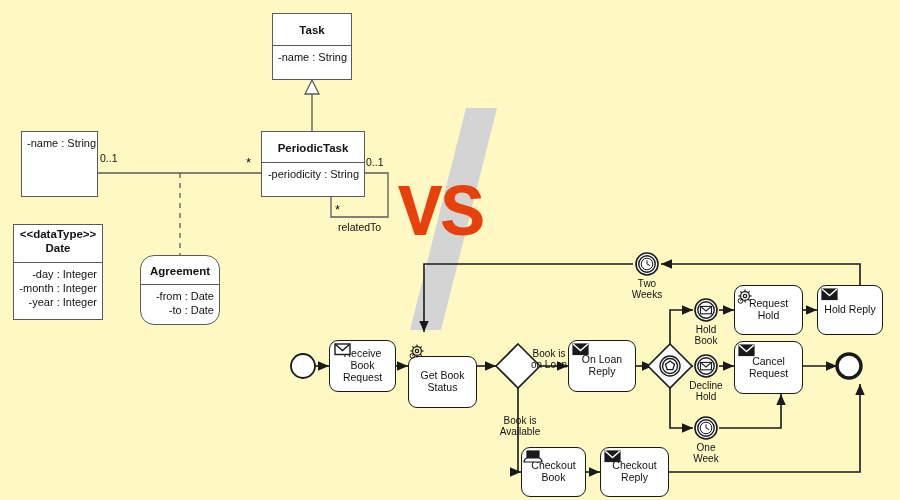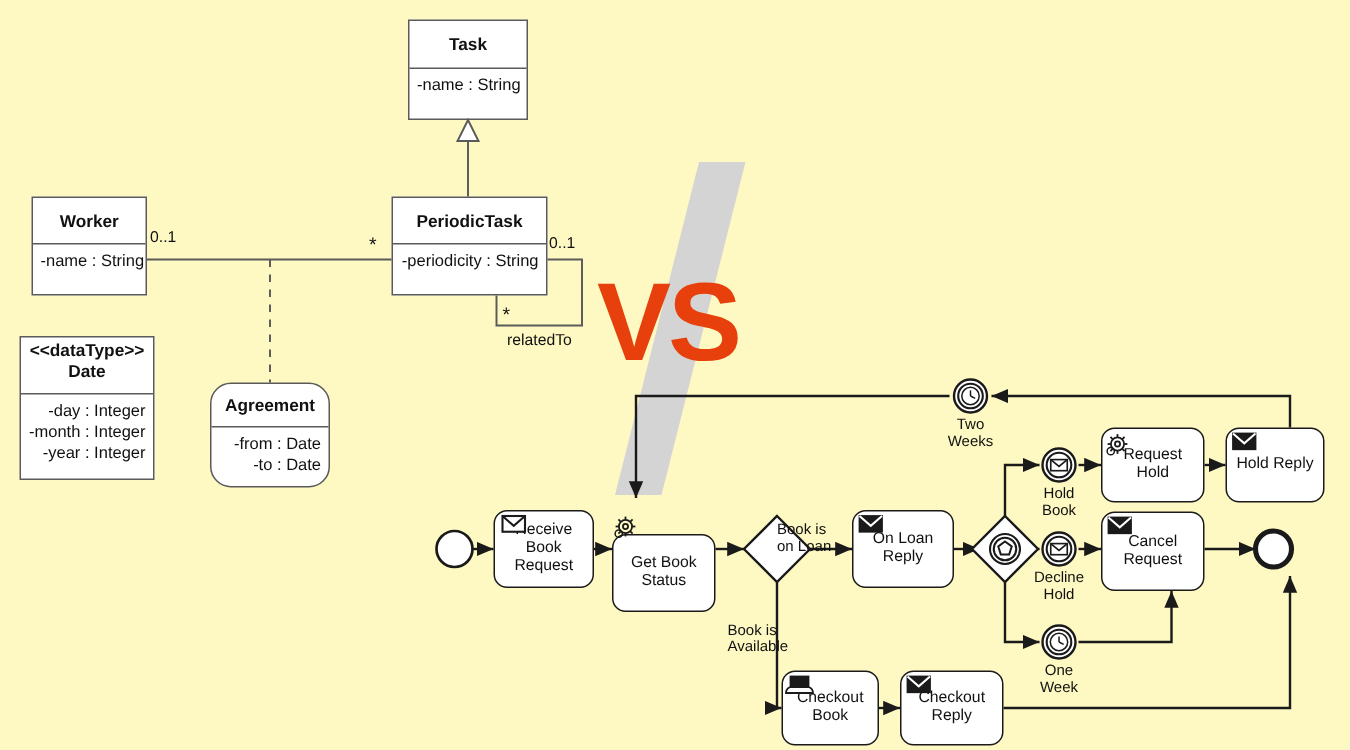--- a/index.html
+++ b/index.html
@@ -63,21 +63,21 @@
   }
   .lbl.star { font-size: 13px; line-height: 6px; }
 
   
   #vs {
     position: absolute;
     left: 398px;
     top: 178px;
     font-size: 74px;
     font-weight: bold;
-    font-family: Liberation Sans, sans-serif;
+    font-family: Liberation Mono, monospace;
     letter-spacing: -2px;
     line-height: 74px;
     z-index: 5;
   }
 
   
   .bpmn-task {
     position: absolute;
     border: 1.6px solid #1a1a1a;
     border-radius: 9px;
@@ -97,20 +97,21 @@
     font-size: 10px;
     color: #111;
     text-align: center;
     line-height: 1.12;
     white-space: nowrap;
   }
   .flow-label {
     position: absolute;
     font-size: 10px;
     color: #111;
+    text-align: center;
     line-height: 1.12;
     white-space: nowrap;
   }
   .icon-holder {
     position: absolute;
     pointer-events: none;
   }
 </style>
 </head>
 <body>
@@ -129,21 +130,20 @@
   </div>
 
   <div class="uml-box" style="left:261px; top:131px; width:104px; height:66px;">
     <div class="uml-head" style="height:31px; line-height:24px;">PeriodicTask</div>
     <div class="uml-attrs">
       <div>-periodicity : String</div>
     </div>
   </div>
 
   <div class="uml-box" style="left:21px; top:131px; width:77px; height:66px;">
-    <div class="uml-head" style="height:31px; line-height:24px;">Worker</div>
     <div class="uml-attrs">
       <div>-name : String</div>
     </div>
   </div>
 
   <div class="uml-box" style="left:13px; top:224px; width:90px; height:96px;">
     <div class="uml-head two-line" style="height:38px;">
       <div>&lt;&lt;dataType&gt;&gt;</div>
       <div>Date</div>
     </div>

